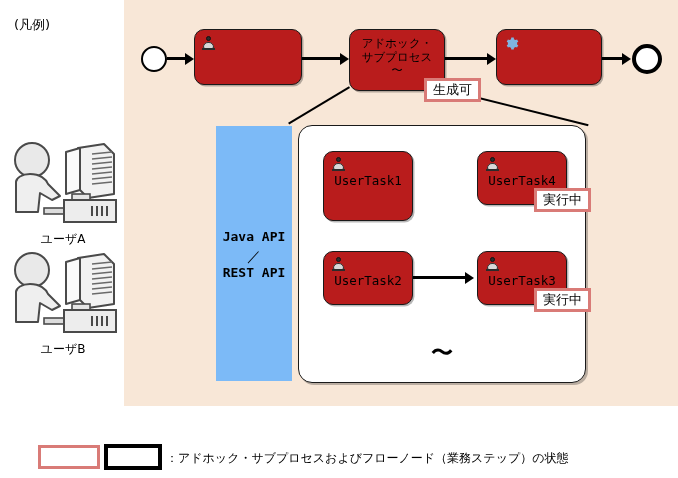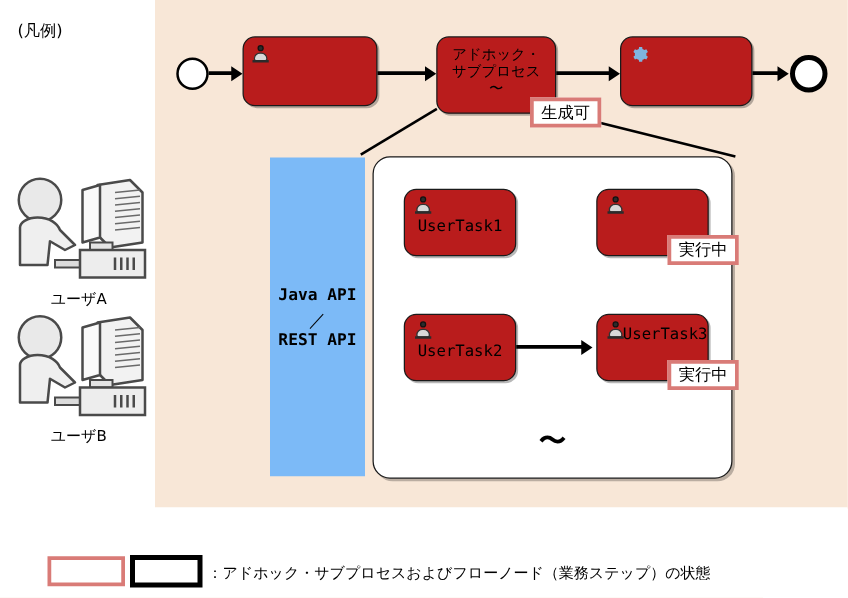--- a/index.html
+++ b/index.html
@@ -202,56 +202,57 @@
   <div class="badge" id="badge-subprocess" style="left:424px;top:78px;width:57px;height:24px;">生成可</div>
 
   <div id="api-band">
     <span class="apitext" style="top:104px;">Java API</span>
     <span id="api-slash" style="top:122px;">／</span>
     <span class="apitext" style="top:140px;">REST API</span>
   </div>
 
   <div id="subprocess-container">
 
-    <div class="task" style="left:24px;top:25px;width:90px;height:54px;">
+    <div class="task" style="left:24px;top:25px;width:90px;height:70px;">
       <span class="person-icon" style="left:8px;top:5px;">
         <span class="head"></span>
           <span class="body"></span>
           <span class="base"></span>
       </span>
       <span class="tasklabel" style="top:22px;font-size:12.5px;">UserTask1</span>
     </div>
 
     <div class="task" style="left:178px;top:25px;width:90px;height:54px;">
       <span class="person-icon" style="left:8px;top:5px;">
         <span class="head"></span>
           <span class="body"></span>
           <span class="base"></span>
       </span>
+      <span class="tasklabel" style="top:22px;font-size:12.5px;">UserTask4</span>
     </div>
 
     <div class="task" style="left:24px;top:125px;width:90px;height:54px;">
       <span class="person-icon" style="left:8px;top:5px;">
         <span class="head"></span>
           <span class="body"></span>
           <span class="base"></span>
       </span>
       <span class="tasklabel" style="top:22px;font-size:12.5px;">UserTask2</span>
     </div>
 
     <div class="flow-line" style="left:114px;top:150px;width:54px;"></div>
     <div class="arrow-head" style="left:166px;top:145.5px;"></div>
 
     <div class="task" style="left:178px;top:125px;width:90px;height:54px;">
       <span class="person-icon" style="left:8px;top:5px;">
         <span class="head"></span>
           <span class="body"></span>
           <span class="base"></span>
       </span>
-      <span class="tasklabel" style="top:8px;font-size:12.5px;text-align:right;">UserTask3</span>
+      <span class="tasklabel" style="top:22px;font-size:12.5px;">UserTask3</span>
     </div>
 
     <span id="subprocess-tilde">〜</span>
   </div>
 
   <div class="badge" id="badge-usertask4" style="left:534px;top:188px;width:57px;height:24px;">実行中</div>
 
   <div class="badge" id="badge-usertask3" style="left:534px;top:288px;width:57px;height:24px;">実行中</div>
 
   <div class="user-group" style="left:4px;top:248px;">

